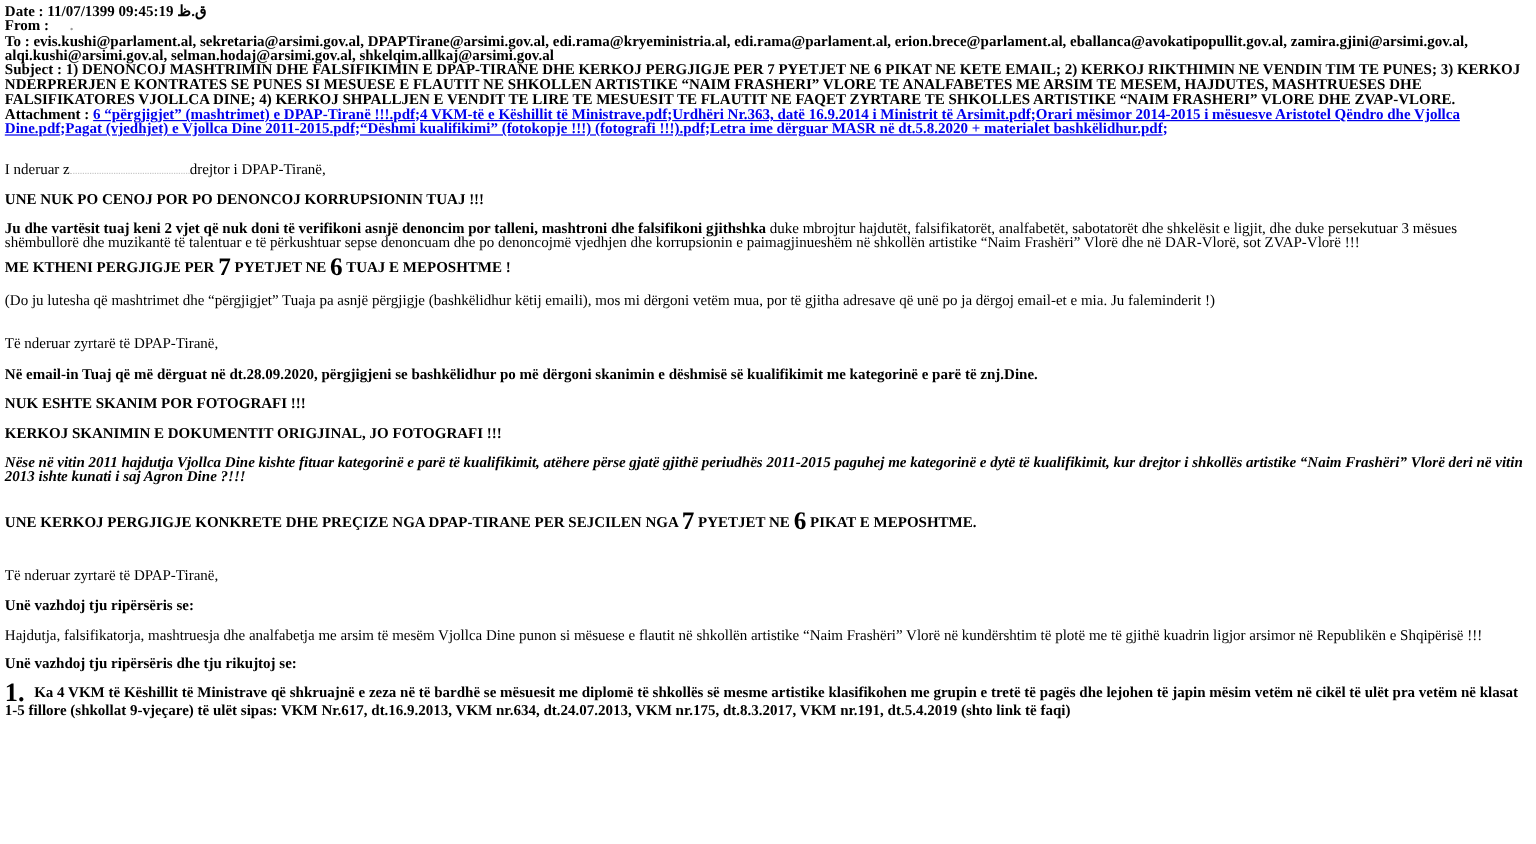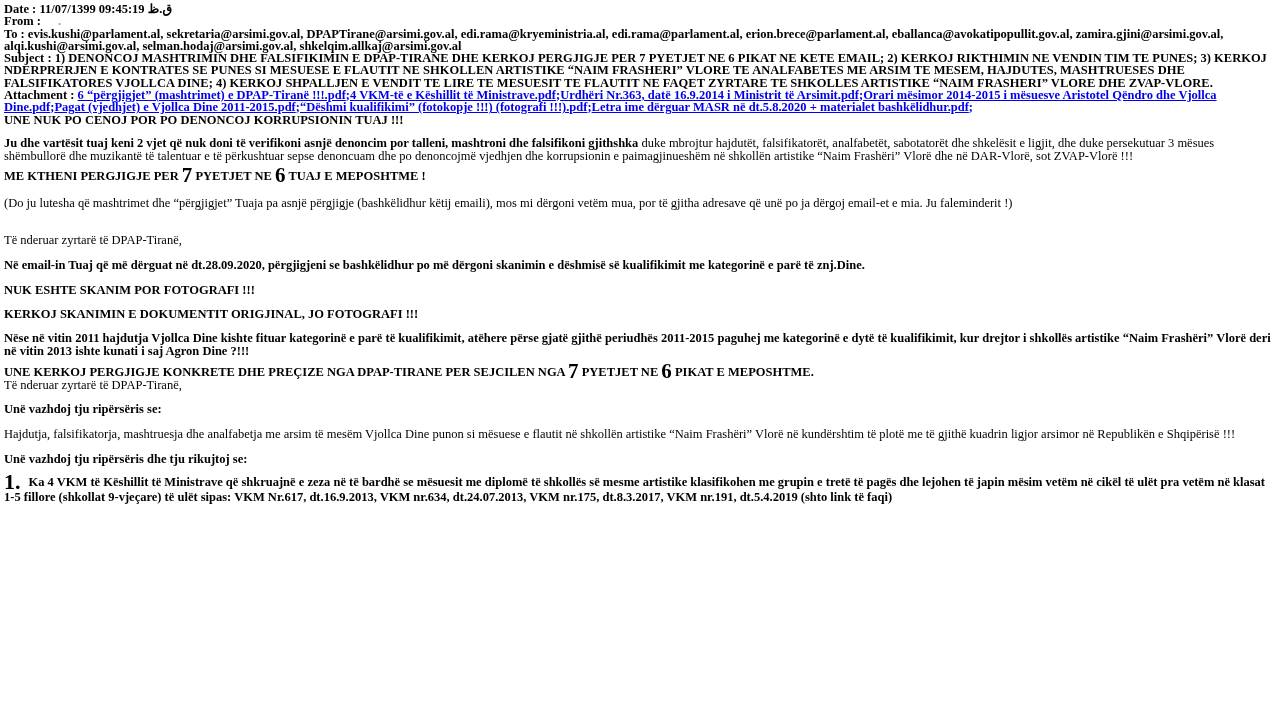--- a/index.html
+++ b/index.html
@@ -14,22 +14,22 @@
   .hdr-line{margin:0;}
   .lbl{font-weight:bold;margin-top:16px;}
   .links a{color:#0000EE;text-decoration:underline;font-weight:bold;}
   .links .sep{color:#0000EE;font-weight:bold;}
   
   .para{margin:0;line-height:12.6px;}
   .b{font-weight:bold;}
   .salutation{margin-top:20px;margin-bottom:13px;}
   .redact{display:inline-block;width:100px;height:10px;border-bottom:1px dotted #c8c8c8;vertical-align:baseline;}
   .mb11{margin-bottom:11px;} .mb12{margin-bottom:12px;} .mb13{margin-bottom:13px;}
-  .mb7{margin-bottom:7px;} .mb14{margin-bottom:14px;} .mb16{margin-bottom:8px;}
-  .mb10{margin-bottom:10px;} .mb32{} .mb34{margin-bottom:34px;} .mb42{margin-bottom:24px;}
+  .mb7{margin-bottom:7px;} .mb14{margin-bottom:14px;} .mb16{margin-bottom:24px;font-style:italic;}
+  .mb10{margin-bottom:10px;} .mb32{margin-bottom:32px;} .mb34{margin-bottom:34px;} .mb42{margin-bottom:24px;}
   .bignum{font-size:21px;line-height:13px;vertical-align:-2px;font-weight:bold;}
   .caps-head{font-weight:bold;}
   .item-num{font-size:22px;font-weight:bold;line-height:14px;vertical-align:-3px;padding-right:8px;}
   .item1{line-height:15px;}
   .from-gap{display:inline-block;width:14px;height:8px;}
 </style>
 </head>
 <body>
 
 <div class="page">
@@ -40,20 +40,21 @@
     <div class="hdr-line"><span class="lbl">To :</span> <span>evis.kushi@parlament.al, sekretaria@arsimi.gov.al, DPAPTirane@arsimi.gov.al, edi.rama@kryeministria.al, edi.rama@parlament.al, erion.brece@parlament.al, eballanca@avokatipopullit.gov.al, zamira.gjini@arsimi.gov.al, alqi.kushi@arsimi.gov.al, selman.hodaj@arsimi.gov.al, shkelqim.allkaj@arsimi.gov.al</span></div>
     <div class="hdr-line"><span class="lbl">Subject :</span> <span>1) DENONCOJ MASHTRIMIN DHE FALSIFIKIMIN E DPAP-TIRANE DHE KERKOJ PERGJIGJE PER 7 PYETJET NE 6 PIKAT NE KETE EMAIL; 2) KERKOJ RIKTHIMIN NE VENDIN TIM TE PUNES; 3) KERKOJ NDERPRERJEN E KONTRATES SE PUNES SI MESUESE E FLAUTIT NE SHKOLLEN ARTISTIKE “NAIM FRASHERI” VLORE TE ANALFABETES ME ARSIM TE MESEM, HAJDUTES, MASHTRUESES DHE FALSIFIKATORES VJOLLCA DINE; 4) KERKOJ SHPALLJEN E VENDIT TE LIRE TE MESUESIT TE FLAUTIT NE FAQET ZYRTARE TE SHKOLLES ARTISTIKE “NAIM FRASHERI” VLORE DHE ZVAP-VLORE.</span></div>
     <div class="hdr-line links">
       <span class="lbl">Attachment :</span>
       <a href="#">6 “përgjigjet” (mashtrimet) e DPAP-Tiranë !!!.pdf</a><span class="sep">;</span><a href="#">4 VKM-të e Këshillit të Ministrave.pdf</a><span class="sep">;</span><a href="#">Urdhëri Nr.363, datë 16.9.2014 i Ministrit të Arsimit.pdf</a><span class="sep">;</span><a href="#">Orari mësimor 2014-2015 i mësuesve Aristotel Qëndro dhe Vjollca Dine.pdf</a><span class="sep">;</span><a href="#">Pagat (vjedhjet) e Vjollca Dine 2011-2015.pdf</a><span class="sep">;</span><a href="#">“Dëshmi kualifikimi” (fotokopje !!!) (fotografi !!!).pdf</a><span class="sep">;</span><a href="#">Letra ime dërguar MASR në dt.5.8.2020 + materialet bashkëlidhur.pdf</a><span class="sep">;</span>
     </div>
   </div>
 
   <div>
 
+    <p class="para salutation"><span>I nderuar z</span><span class="redact"></span><span>drejtor i DPAP-Tiranë,</span></p>
 
     <p class="para b mb11">UNE NUK PO CENOJ POR PO DENONCOJ KORRUPSIONIN TUAJ !!!</p>
 
 
     <p class="para mb7"><span class="b">Ju dhe vartësit tuaj keni 2 vjet që nuk doni të verifikoni asnjë denoncim por talleni, mashtroni dhe falsifikoni gjithshka</span><span> duke mbrojtur hajdutët, falsifikatorët, analfabetët, sabotatorët dhe shkelësit e ligjit, dhe duke persekutuar 3 mësues shëmbullorë dhe muzikantë të talentuar e të përkushtuar sepse denoncuam dhe po denoncojmë vjedhjen dhe korrupsionin e paimagjinueshëm në shkollën artistike “Naim Frashëri” Vlorë dhe në DAR-Vlorë, sot ZVAP-Vlorë !!!</span></p>
 
     <p class="para caps-head mb14"><span>ME KTHENI PERGJIGJE PER </span><span class="bignum">7</span><span> PYETJET NE </span><span class="bignum">6</span><span> TUAJ E MEPOSHTME !</span></p>
 
     <p class="para mb42">(Do ju lutesha që mashtrimet dhe “përgjigjet” Tuaja pa asnjë përgjigje (bashkëlidhur këtij emaili), mos mi dërgoni vetëm mua, por të gjitha adresave që unë po ja dërgoj email-et e mia. Ju faleminderit !)</p>
 

